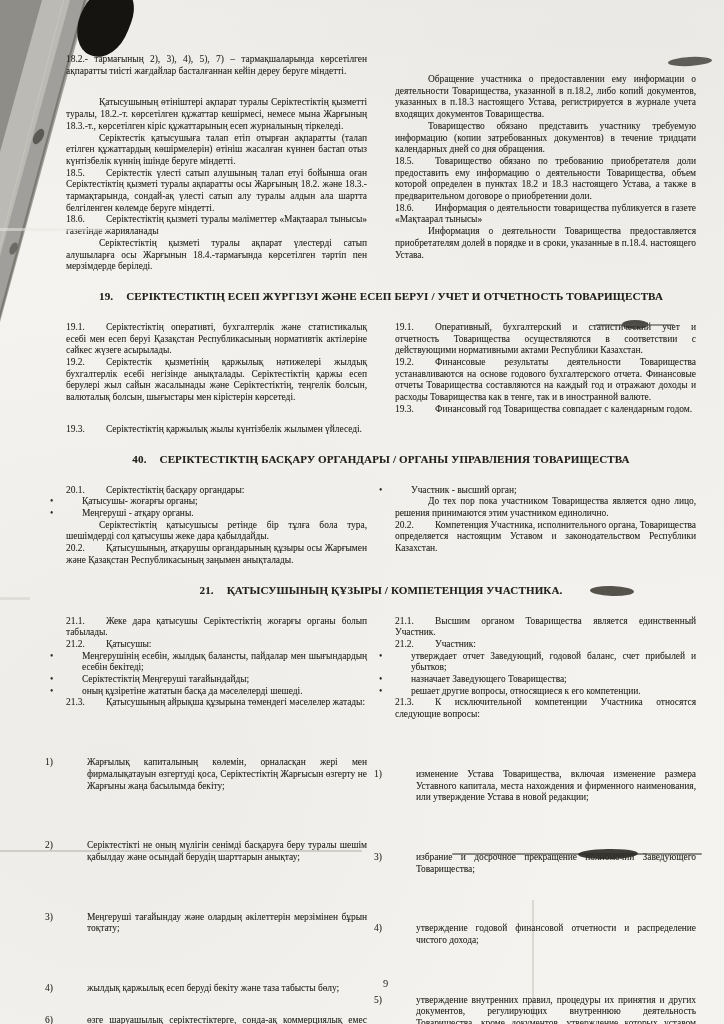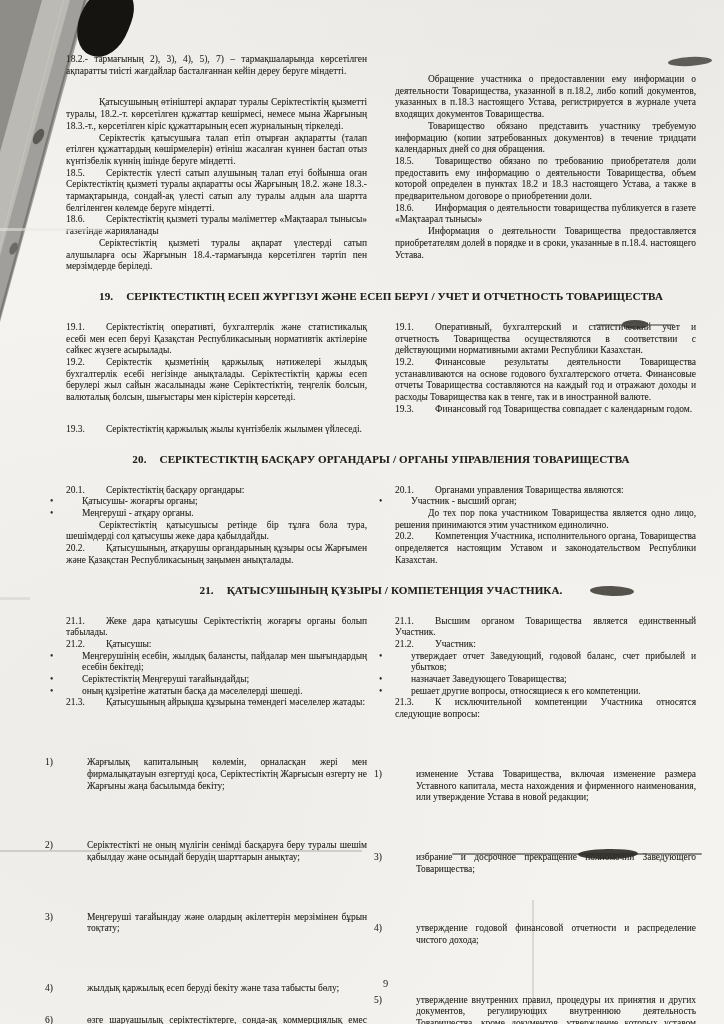--- a/index.html
+++ b/index.html
@@ -125,31 +125,30 @@
           <p class="para s-n"><span class="marker">19.1.</span>Серіктестіктің оперативті, бухгалтерлік және статистикалық есебі мен есеп беруі Қазақстан Республикасының нормативтік актілеріне сәйкес жүзеге асырылады.</p>
           <p class="para s-n"><span class="marker">19.2.</span>Серіктестік қызметінің қаржылық нәтижелері жылдық бухгалтерлік есебі негізінде анықталады. Серіктестіктің қаржы есеп берулері жыл сайын жасалынады және Серіктестіктің, теңгелік болсын, валюталық болсын, шығыстары мен кірістерін көрсетеді.</p>
           <p class="para s-n gap"><span class="marker">19.3.</span>Серіктестіктің қаржылық жылы күнтізбелік жылымен үйлеседі.</p>
         </div>
         <div class="col">
           <p class="para s-n"><span class="marker">19.1.</span>Оперативный, бухгалтерский и статистический учет и отчетность Товарищества осуществляются в соответствии с действующими нормативными актами Республики Казахстан.</p>
           <p class="para s-n"><span class="marker">19.2.</span>Финансовые результаты деятельности Товарищества устанавливаются на основе годового бухгалтерского отчета. Финансовые отчеты Товарищества составляются на каждый год и отражают доходы и расходы Товарищества как в тенге, так и в иностранной валюте.</p>
           <p class="para s-n"><span class="marker">19.3.</span>Финансовый год Товарищества совпадает с календарным годом.</p>
         </div>
       </div>
-      <div class="heading"><span class="h-num">20.</span><span class="h-text">СЕРІКТЕСТІКТІҢ БАСҚАРУ ОРГАНДАРЫ / ОРГАНЫ УПРАВЛЕНИЯ ТОВАРИЩЕСТВА</span></div>
+      <div class="heading"><span class="h-num">40.</span><span class="h-text">СЕРІКТЕСТІКТІҢ БАСҚАРУ ОРГАНДАРЫ / ОРГАНЫ УПРАВЛЕНИЯ ТОВАРИЩЕСТВА</span></div>
       <div class="cols">
         <div class="col">
           <p class="para s-n"><span class="marker">20.1.</span>Серіктестіктің басқару органдары:</p>
           <p class="para s-b"><span class="marker">•</span>Қатысушы- жоғарғы органы;</p>
           <p class="para s-b"><span class="marker">•</span>Меңгеруші - атқару органы.</p>
           <p class="para s-i">Серіктестіктің қатысушысы ретінде бір тұлға бола тура, шешімдерді сол қатысушы жеке дара қабылдайды.</p>
           <p class="para s-n"><span class="marker">20.2.</span>Қатысушының, атқарушы органдарының құзыры осы Жарғымен және Қазақстан Республикасының заңымен анықталады.</p>
         </div>
         <div class="col">
-          <p class="para s-n"><span class="marker">20.1.</span>Органами управления Товарищества являются:</p>
           <p class="para s-b"><span class="marker">•</span>Участник - высший орган;</p>
           <p class="para s-i">До тех пор пока участником Товарищества является одно лицо, решения принимаются этим участником единолично.</p>
           <p class="para s-n"><span class="marker">20.2.</span>Компетенция Участника, исполнительного органа, Товарищества определяется настоящим Уставом и законодательством Республики Казахстан.</p>
         </div>
       </div>
       <div class="heading"><span class="h-num">21.</span><span class="h-text">ҚАТЫСУШЫНЫҢ ҚҰЗЫРЫ / КОМПЕТЕНЦИЯ УЧАСТНИКА.</span></div>
       <div class="cols">
         <div class="col">
           <p class="para s-n"><span class="marker">21.1.</span>Жеке дара қатысушы Серіктестіктің жоғарғы органы болып табылады.</p>
           <p class="para s-n"><span class="marker">21.2.</span>Қатысушы:</p>

